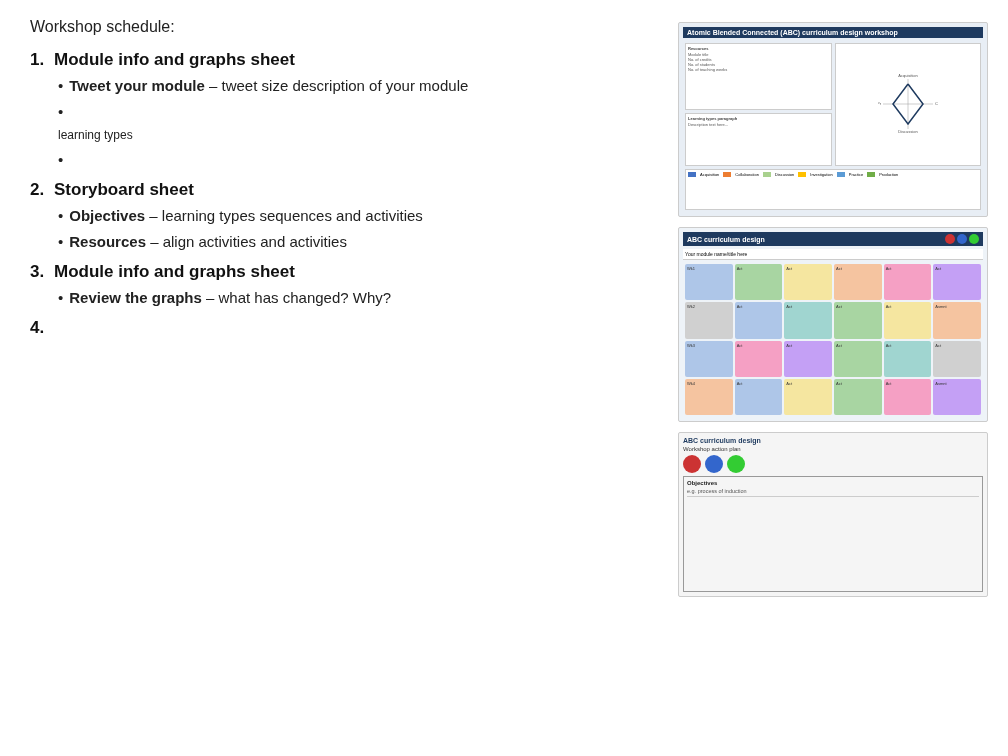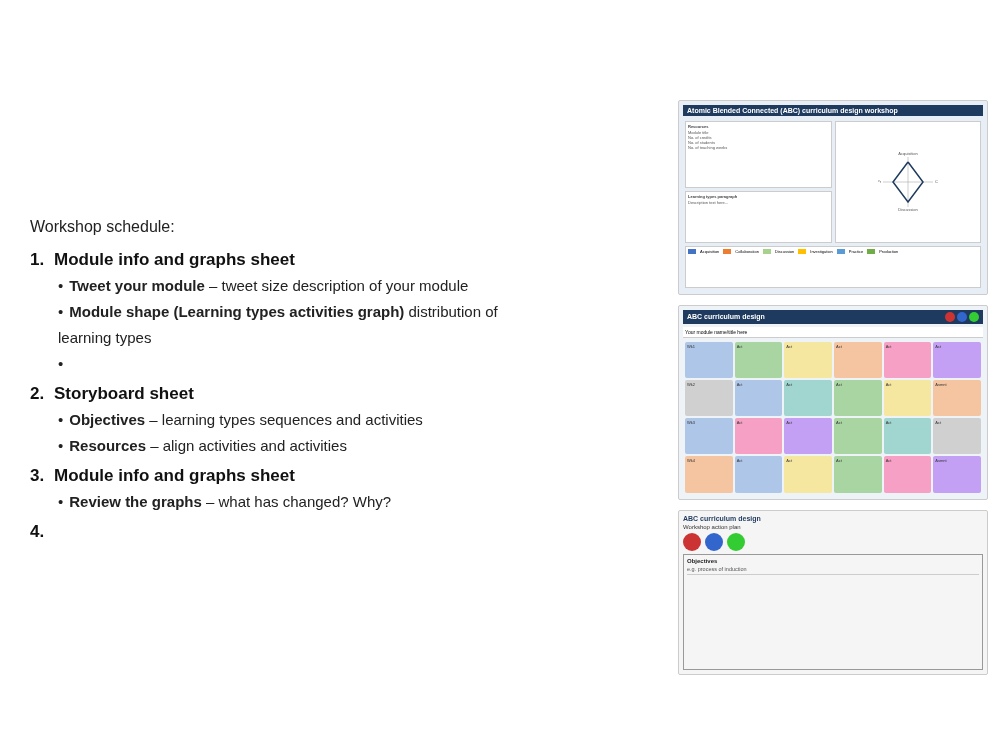--- a/index.html
+++ b/index.html
@@ -25,21 +25,20 @@
       padding: 14px 20px;
       font-size: 28px;
       font-weight: bold;
       letter-spacing: 0.5px;
     }
 
     .content-area {
       display: flex;
       flex: 1;
       padding: 18px 20px 4px 30px;
-      align-items: center;
     }
 
     .left-col {
       flex: 1;
       padding-right: 20px;
     }
 
     .right-col {
       width: 310px;
       display: flex;
@@ -283,21 +282,21 @@
       font-size: 5.5px;
       color: #555;
       border-bottom: 0.5px solid #ccc;
       padding-bottom: 2px;
       margin-bottom: 2px;
     }
 
     
     .indent-wrap {
       margin-left: 28px;
-      font-size: 15px;
+      font-size: 12px;
       color: #222;
       line-height: 1.4;
       margin-bottom: 5px;
     }
   </style>
 </head>
 <body>
 
 <div class="page-wrapper">
 
@@ -317,23 +316,20 @@
           </div>
           <ul class="sub-list">
             <li>
               <span class="bullet">•</span>
               <span class="sub-text">
                 <span class="bold-text">Tweet your module</span><span> – </span><span>tweet size description of your module</span>
               </span>
             </li>
             <li>
               <span class="bullet">•</span>
-              <span class="sub-text">
-                <span class="bold-text">Module shape (Learning types activities graph)</span><span> </span><span>distribution of</span>
-              </span>
             </li>
           </ul>
           <div class="indent-wrap">learning types</div>
           <ul class="sub-list">
             <li>
               <span class="bullet">•</span>
             </li>
           </ul>
         </li>
 

